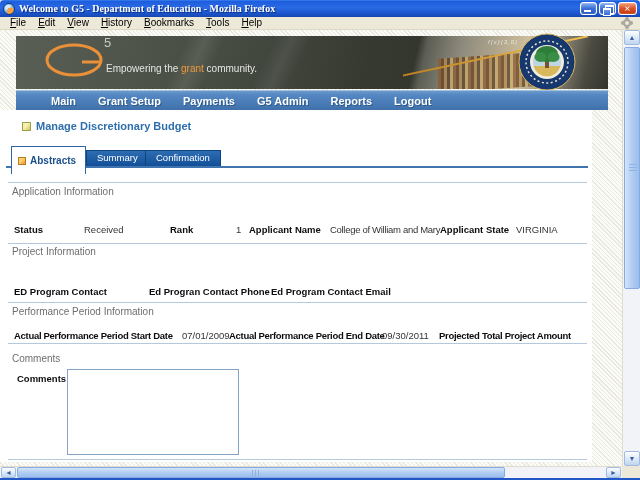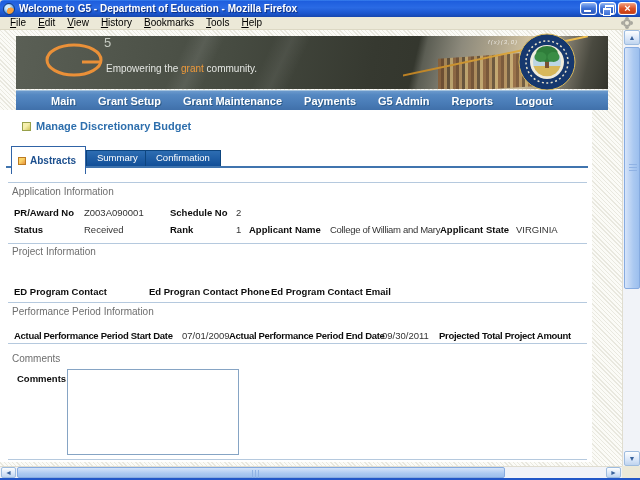--- a/index.html
+++ b/index.html
@@ -7,21 +7,21 @@
   body {
     position:relative; overflow:hidden;
     font-family:"Liberation Sans", sans-serif;
     background:#ece9d8;
   }
   
   .titlebar {
     position:absolute; left:0; top:0; width:640px; height:17px;
     background:linear-gradient(#3d85f0 0%, #1e5ede 8%, #2a6ae4 45%, #1b55cc 80%, #1747ae 100%);
     border-radius:4px 4px 0 0;
-    display:flex; align-items:center; padding:0 3px;
+    display:flex; align-items:center; padding:0 3px;font-family:Liberation Serif, serif;
   }
   .ff-icon {
     width:12px; height:12px; border-radius:50%; flex:none; margin-right:4px;
     background:
       radial-gradient(circle at 68% 72%, #f7a03c 0 36%, rgba(0,0,0,0) 40%),
       radial-gradient(circle at 40% 35%, #cfeafc 0 25%, #4f95e0 65%, #1d55a8 100%);
     border:1px solid #123a80;
   }
   .title-text {
     color:#fff; font-size:10px; font-weight:bold; letter-spacing:0;
@@ -238,21 +238,20 @@
     <rect x="27" y="25" width="4" height="10" fill="#7a5230"></rect>
     <ellipse cx="29" cy="21" rx="11" ry="8" fill="#2f7d3a"></ellipse>
     <ellipse cx="22.5" cy="24" rx="6" ry="5" fill="#3a8d45"></ellipse>
     <ellipse cx="35.5" cy="24" rx="6" ry="5" fill="#3a8d45"></ellipse>
   </svg>
 </div>
 
 <div class="navbar">
   <span class="nav-item">Main</span>
   <span class="nav-item">Grant Setup</span>
-  <span class="nav-item">Grant Maintenance</span>
   <span class="nav-item">Payments</span>
   <span class="nav-item">G5 Admin</span>
   <span class="nav-item">Reports</span>
   <span class="nav-item">Logout</span>
 </div>
 
 <div class="content">
 
   <div class="heading-row">
     <span class="heading-icon"></span>
@@ -263,26 +262,20 @@
     <span class="tab-icon"></span>
     <span>Abstracts</span>
   </div>
   <div class="tab inactive t1">Summary</div>
   <div class="tab inactive t2">Confirmation</div>
   <div class="tab-underline"></div>
 
   <div class="hdiv" style="top:72px"></div>
   <div class="sect" style="top:76px">Application Information</div>
 
-  <div class="frow" style="top:97px">
-    <span class="fl w70">PR/Award No</span>
-    <span class="fv w86">Z003A090001</span>
-    <span class="fl w66">Schedule No</span>
-    <span class="fv">2</span>
-  </div>
   <div class="frow" style="top:114px">
     <span class="fl w70">Status</span>
     <span class="fv w86">Received</span>
     <span class="fl w66">Rank</span>
     <span class="fv w13">1</span>
     <span class="fl w81">Applicant Name</span>
     <span class="fv w110 tight">College of William and Mary</span>
     <span class="fl w76">Applicant State</span>
     <span class="fv">VIRGINIA</span>
   </div>

